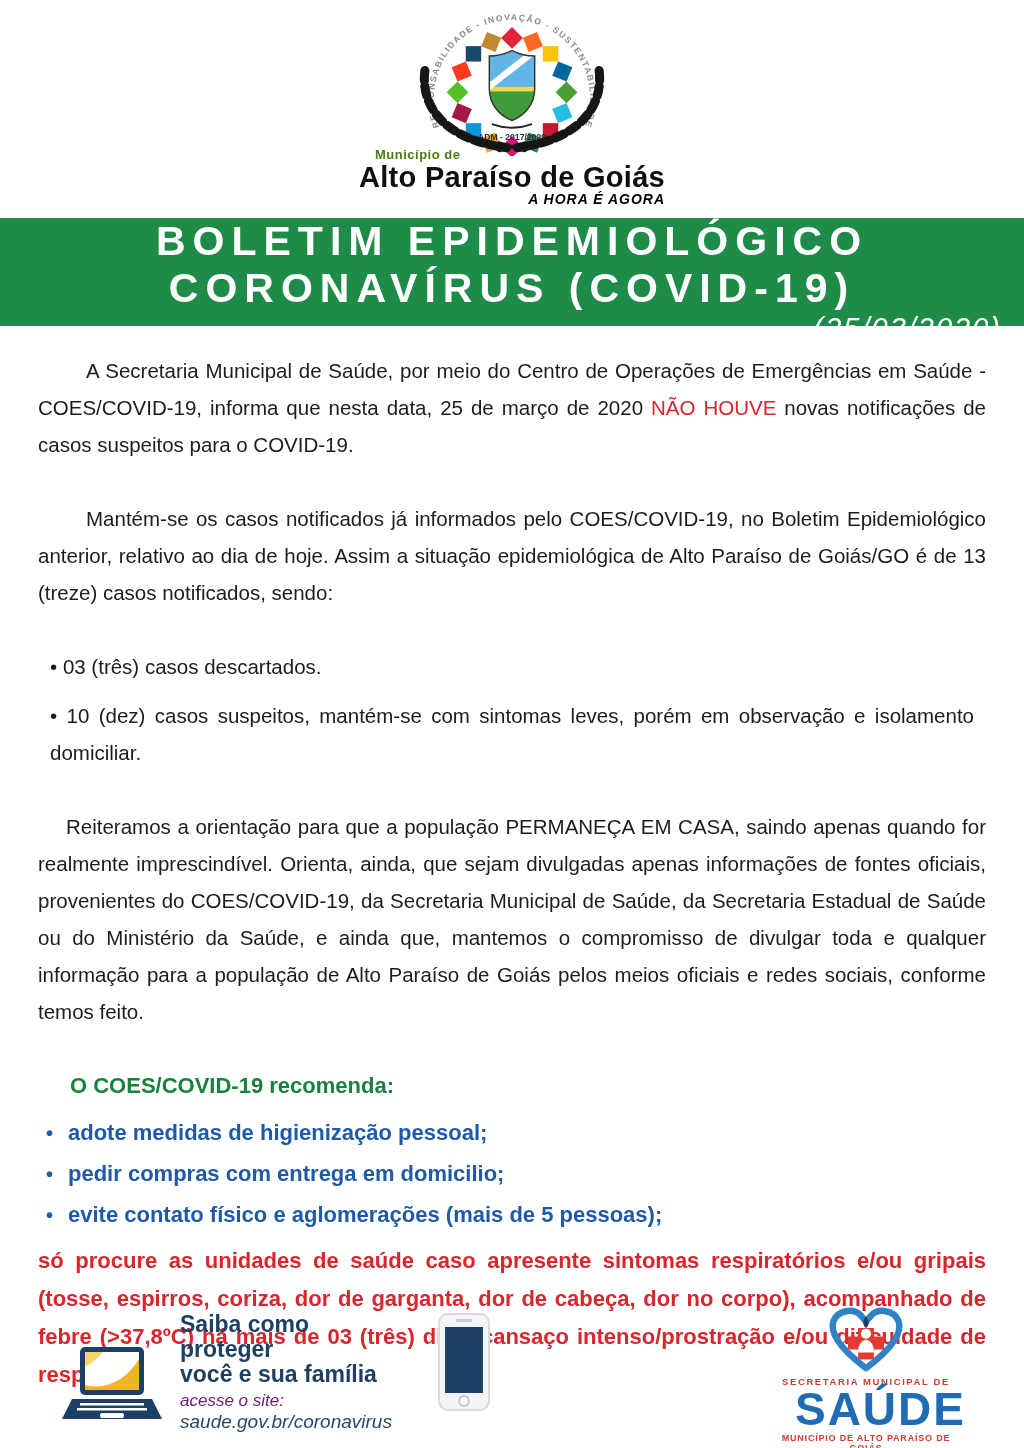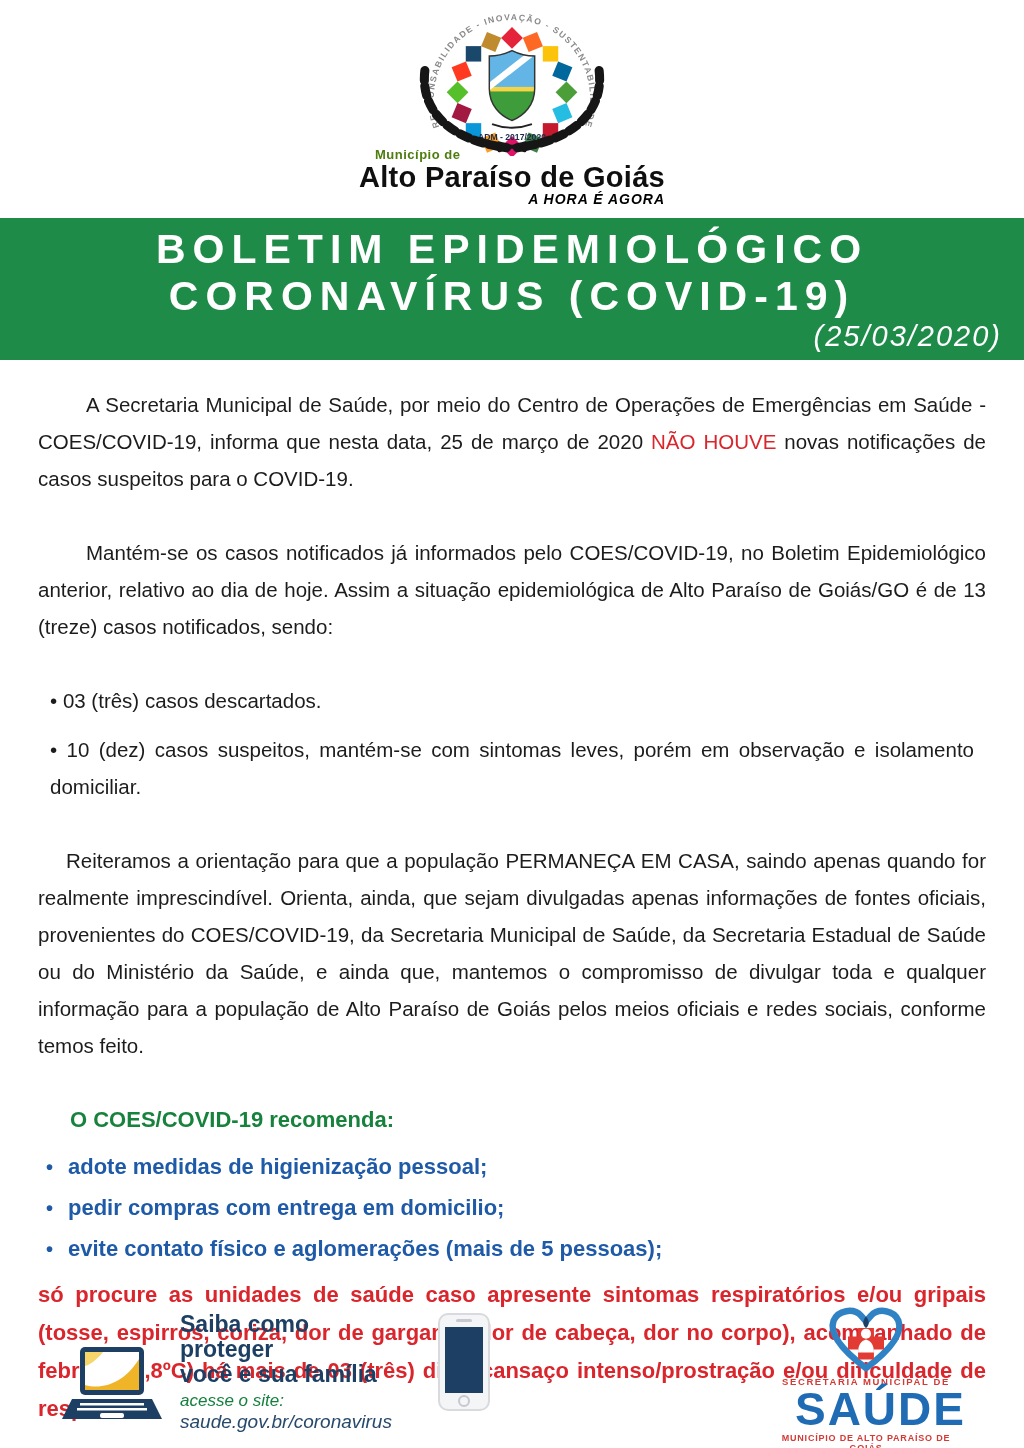--- a/index.html
+++ b/index.html
@@ -8,42 +8,42 @@
     font-family:"Liberation Sans",sans-serif;color:#1c1c1c;margin:0 auto;
   }
   
   .logo-block{height:212px;padding-top:6px;text-align:center;}
   .crest{display:block;margin:0 auto;}
   .muni{display:inline-block;text-align:left;margin-top:-8px;line-height:1.05;}
   .muni-label{font-size:13px;font-weight:600;color:#4d7c0f;letter-spacing:.5px;margin-left:16px;}
   .muni-name{font-size:29px;font-weight:800;color:#0f0f0f;letter-spacing:.3px;}
   .muni-slogan{font-size:14px;font-weight:800;font-style:italic;color:#000;text-align:right;letter-spacing:1px;}
   
-  .band{height:142px;background:#1e8c48;box-sizing:border-box;padding-top:8px;}
+  .band{height:108px;background:#1e8c48;box-sizing:border-box;}
   .band-title{color:#fff;font-weight:700;font-size:41px;line-height:47px;text-align:center;letter-spacing:7px;}
   .band-date{color:#fff;font-style:italic;font-size:29px;line-height:32px;text-align:right;padding-right:22px;letter-spacing:2px;}
   
   .content{padding:26px 38px 0;font-size:20.5px;line-height:37px;text-align:justify;}
   .content p{margin:0 0 37px;}
   .indent1{text-indent:48px;}
   .indent2{text-indent:28px;}
   .hl-red{color:#d9252b;}
   .plain-bullets p{margin:12px;}
   .plain-bullets{margin-bottom:37px;}
   .plain-bullets p::before{content:"• ";}
   .rec-heading{color:#16823c;font-weight:700;font-size:22px;margin:0 0 10px;padding-left:32px;text-align:left;}
   .rec-list{list-style:none;margin:0 0 8px;padding:0;}
   .rec-list li{position:relative;color:#1e5aa8;font-weight:700;font-size:22px;line-height:38px;padding-left:30px;margin-bottom:3px;text-align:left;}
   .rec-list li::before{content:"•";position:absolute;left:8px;font-size:20px;}
   .warning{color:#d9252b;font-weight:700;font-size:22px;line-height:38px;text-align:justify;margin:0;}
   
   .footer{position:absolute;top:1312px;left:0;right:0;display:flex;justify-content:space-between;align-items:flex-start;padding:0 58px;}
   .fcol{display:flex;gap:14px;align-items:flex-end;}
   .f-title{color:#1c3f63;font-weight:800;font-size:23px;line-height:25px;}
-  .f-sub{color:#15803d;font-style:italic;font-size:17px;line-height:20px;margin-top:4px;}
+  .f-sub{color:#701a75;font-style:italic;font-size:17px;line-height:20px;margin-top:4px;}
   .f-url{color:#27496b;font-style:italic;font-size:19px;line-height:22px;}
   .f-title-sm{color:#1c3f63;font-weight:800;font-size:19px;line-height:22px;letter-spacing:1px;}
   .f-desc{color:#27496b;font-style:italic;font-size:14.5px;line-height:17px;margin-top:6px;}
   .sus{width:200px;text-align:center;margin-top:-10px;}
   .sus-top{color:#d23a35;font-weight:700;font-size:9.5px;letter-spacing:1.6px;margin-top:-2px;}
   .sus-name{color:#1f6cb4;font-weight:800;font-size:46px;line-height:44px;letter-spacing:2px;text-align:right;}
   .sus-bottom{color:#d23a35;font-weight:700;font-size:9px;letter-spacing:.8px;margin-top:2px;}
 </style>
 </head>
 <body>

